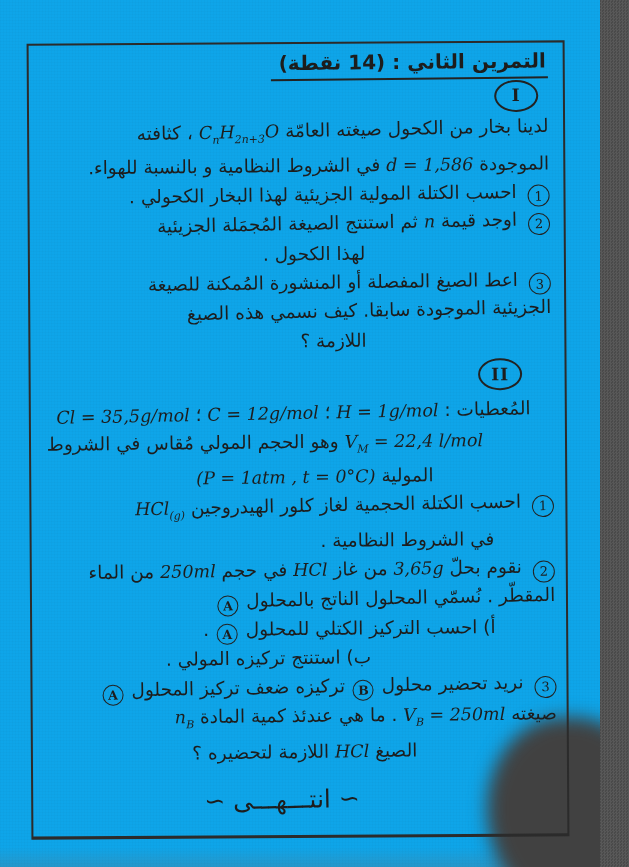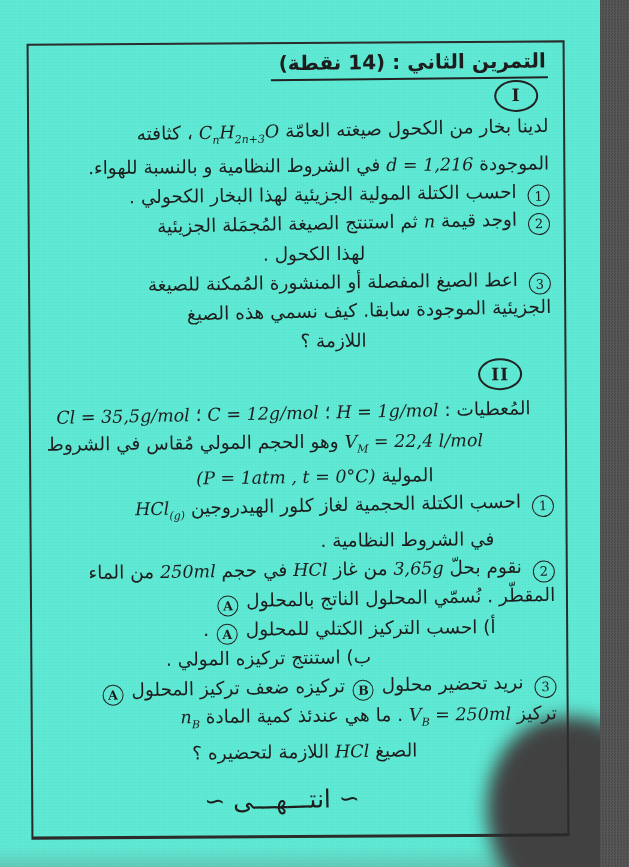--- a/index.html
+++ b/index.html
@@ -1,21 +1,21 @@
 <!DOCTYPE html>
 <html lang="ar"><head>
 <meta charset="utf-8">
 <style>
   html,body{margin:0;padding:0;}
   body{
     width:629px;height:867px;overflow:hidden;
     background:#f4f3f1;
     font-family:"DejaVu Sans",sans-serif;
   }
-  .scan{position:relative;width:629px;height:867px;background:#5eead4;overflow:hidden;}
+  .scan{position:relative;width:629px;height:867px;background:#0ea5e9;overflow:hidden;}
   .scan::before{
     content:'';position:absolute;inset:0;pointer-events:none;
     background-image:
       repeating-linear-gradient(0deg,rgba(0,0,0,.015) 0 1px,transparent 1px 3px),
       repeating-linear-gradient(90deg,rgba(0,0,0,.015) 0 1px,transparent 1px 3px);
   }
   .dark-band{
     position:absolute;top:0;right:0;width:29px;height:100%;
     background:#4a4a4a;
     background-image:repeating-conic-gradient(rgba(255,255,255,.08) 0% 25%, transparent 0% 50%);
@@ -93,36 +93,36 @@
 
 <div class="scan">
   <div class="bottom-smudge"></div>
   <div class="corner-shadow"></div>
   <div class="dark-band"></div>
   <div class="frame">
     <div class="content" id="doc-content">
         <div class="line title"><span class="seg-title">التمرين الثاني : (14 نقطة)</span></div>
         <div class="line roman roman-1"><span class="seg-roman">I</span></div>
         <div class="line para"><span class="seg-ar">لدينا بخار من الكحول صيغته العامّة </span><span class="seg-m">C</span><span class="seg-sub">n</span><span class="seg-m">H</span><span class="seg-sub">2n+3</span><span class="seg-m">O</span><span class="seg-ar"> ، كثافته</span></div>
-        <div class="line para"><span class="seg-ar">الموجودة </span><span class="seg-m">d = 1,216</span><span class="seg-ar"> في الشروط النظامية و بالنسبة للهواء.</span></div>
+        <div class="line para"><span class="seg-ar">الموجودة </span><span class="seg-m">d = 1,586</span><span class="seg-ar"> في الشروط النظامية و بالنسبة للهواء.</span></div>
         <div class="line q"><span class="seg-cnum">1</span><span class="seg-ar"> احسب الكتلة المولية الجزيئية لهذا البخار الكحولي .</span></div>
         <div class="line q"><span class="seg-cnum">2</span><span class="seg-ar"> اوجد قيمة </span><span class="seg-m">n</span><span class="seg-ar"> ثم استنتج الصيغة المُجمَلة الجزيئية</span></div>
         <div class="line cont ind-a"><span class="seg-ar">لهذا الكحول .</span></div>
         <div class="line q"><span class="seg-cnum">3</span><span class="seg-ar"> اعط الصيغ المفصلة أو المنشورة المُمكنة للصيغة</span></div>
         <div class="line cont"><span class="seg-ar">الجزيئية الموجودة سابقا. كيف نسمي هذه الصيغ</span></div>
         <div class="line cont ind-a"><span class="seg-ar">اللازمة ؟</span></div>
         <div class="line roman roman-2"><span class="seg-roman">II</span></div>
         <div class="line data ind-s"><span class="seg-ar">المُعطيات : </span><span class="seg-m">H = 1g/mol</span><span class="seg-ar"> ؛ </span><span class="seg-m">C = 12g/mol</span><span class="seg-ar"> ؛ </span><span class="seg-m">Cl = 35,5g/mol</span></div>
         <div class="line data ind-r"><span class="seg-m">V</span><span class="seg-sub">M</span><span class="seg-m"> = 22,4 l/mol</span><span class="seg-ar"> وهو الحجم المولي مُقاس في الشروط</span></div>
         <div class="line cont ind-b"><span class="seg-ar">المولية </span><span class="seg-m">(P = 1atm , t = 0°C)</span></div>
         <div class="line q"><span class="seg-cnum">1</span><span class="seg-ar"> احسب الكتلة الحجمية لغاز كلور الهيدروجين </span><span class="seg-m">HCl</span><span class="seg-sub">(g)</span></div>
         <div class="line cont ind-c"><span class="seg-ar">في الشروط النظامية .</span></div>
         <div class="line q"><span class="seg-cnum">2</span><span class="seg-ar"> نقوم بحلّ </span><span class="seg-m">3,65g</span><span class="seg-ar"> من غاز </span><span class="seg-m">HCl</span><span class="seg-ar"> في حجم </span><span class="seg-m">250ml</span><span class="seg-ar"> من الماء</span></div>
         <div class="line cont"><span class="seg-ar">المقطّر . نُسمّي المحلول الناتج بالمحلول </span><span class="seg-clet">A</span></div>
         <div class="line subq ind-c"><span class="seg-ar">أ) احسب التركيز الكتلي للمحلول </span><span class="seg-clet">A</span><span class="seg-ar"> .</span></div>
         <div class="line subq ind-a"><span class="seg-ar">ب) استنتج تركيزه المولي .</span></div>
         <div class="line q"><span class="seg-cnum">3</span><span class="seg-ar"> نريد تحضير محلول </span><span class="seg-clet">B</span><span class="seg-ar"> تركيزه ضعف تركيز المحلول </span><span class="seg-clet">A</span></div>
-        <div class="line cont"><span class="seg-ar">تركيز </span><span class="seg-m">V</span><span class="seg-sub">B</span><span class="seg-m"> = 250ml</span><span class="seg-ar"> . ما هي عندئذ كمية المادة </span><span class="seg-m">n</span><span class="seg-sub">B</span></div>
+        <div class="line cont"><span class="seg-ar">صيغته </span><span class="seg-m">V</span><span class="seg-sub">B</span><span class="seg-m"> = 250ml</span><span class="seg-ar"> . ما هي عندئذ كمية المادة </span><span class="seg-m">n</span><span class="seg-sub">B</span></div>
         <div class="line cont ind-d"><span class="seg-ar">الصيغ </span><span class="seg-m">HCl</span><span class="seg-ar"> اللازمة لتحضيره ؟</span></div>
         <div class="line footer"><span class="seg-end">∼ انتـــهـــى ∼</span></div>
       </div>
   </div>
 </div>
 
 </body></html>

